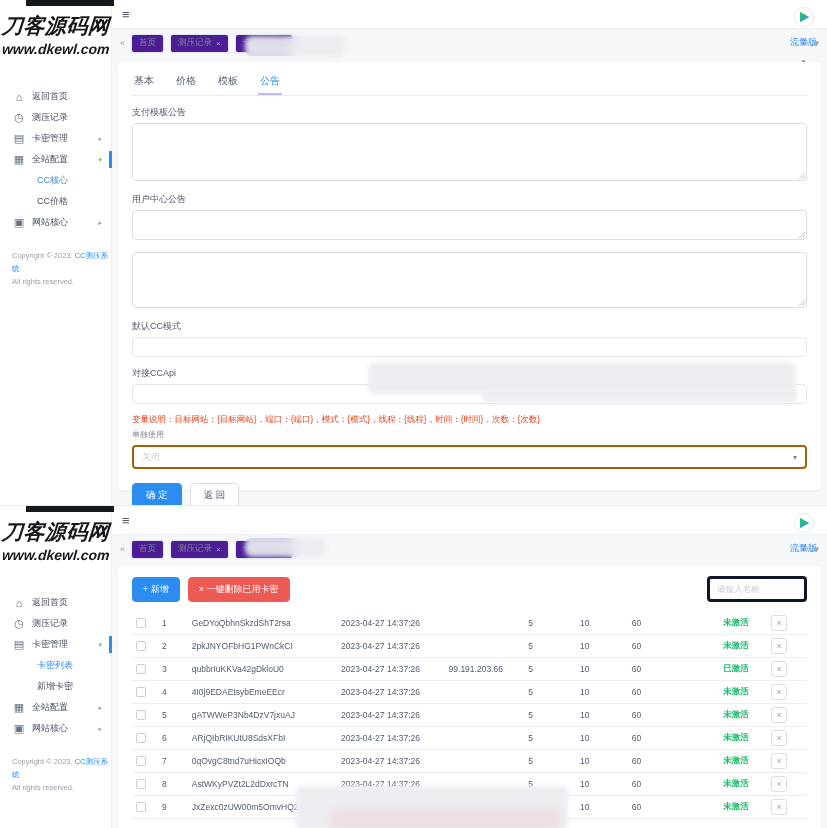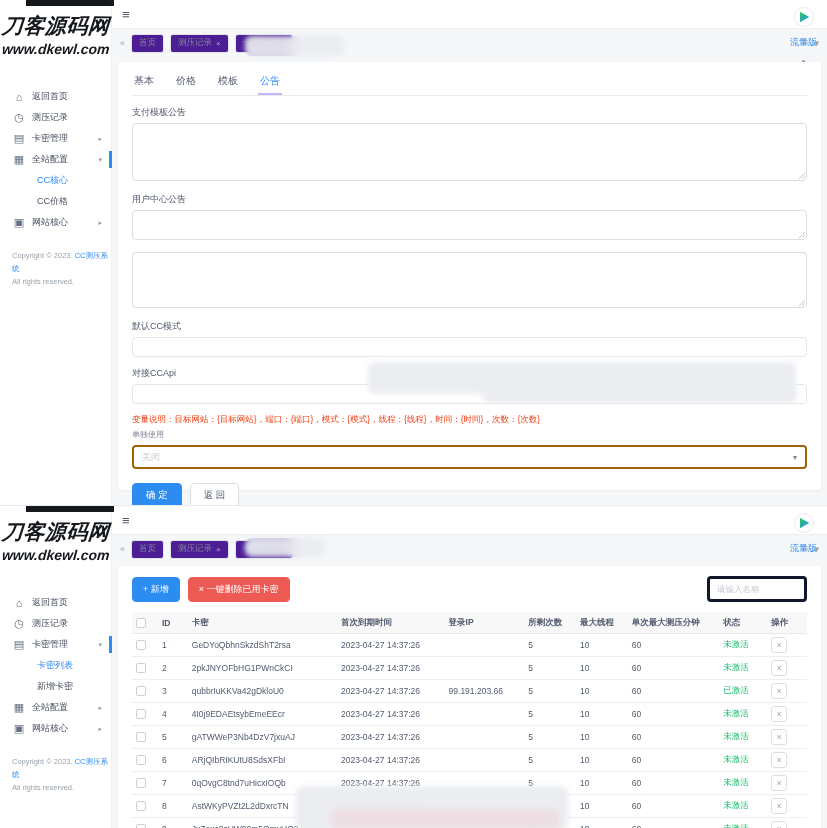--- a/index.html
+++ b/index.html
@@ -70,21 +70,21 @@
 
   
   .toolbar{display:flex;align-items:center;gap:8px;margin-bottom:10px;}
   .search{margin-left:auto;width:100px;height:22px;border:3px solid #0f172a;border-radius:4px;outline:none;font-size:8.5px;padding:10px 7px;color:#515a6e;}
   .search::placeholder{color:#c5c8ce;}
   .tr{display:flex;align-items:center;height:23px;border-bottom:1px solid #eceef2;padding:0 4px;font-size:8.5px;color:#515a6e;}
   .tr.th{background:#f8f8f9;font-weight:bold;height:22px;border-bottom:1px solid #e8eaec;color:#515a6e;}
   .td{display:flex;align-items:center;overflow:hidden;white-space:nowrap;padding-right:4px;}
   .c0{width:26px}.c1{width:30px}.c2{width:150px}.c3{width:108px}.c4{width:80px}.c5{width:52px}.c6{width:52px}.c7{width:92px}.c8{width:48px}.c9{width:32px}
   .cb{width:10px;height:10px;border:1px solid #ccd0d6;border-radius:2px;background:#fff;cursor:pointer;}
-  .status{color:#19be6b;}
+  .status{color:#19be6b;font-weight:bold;}
   .abtn{width:16px;height:16px;border:1px solid #dcdee2;border-radius:3px;color:#a0a4ab;font-size:9px;line-height:13px;text-align:center;background:#fff;padding:0;}
 
   
   .blur{position:absolute;border-radius:7px;background:rgba(233,236,240,.92);filter:blur(2.5px);backdrop-filter:blur(4px);z-index:6;}
   .blur.pink{background:rgba(238,221,226,.88);}
 </style>
 </head>
 <body>
 
 <div class="stage">
@@ -313,34 +313,20 @@
         <span class="tgi">▾</span>
       </div>
 
       <div class="card">
         <div class="toolbar">
           <button class="btn-pri sm">+ 新增</button>
           <button class="btn-dan sm">× 一键删除已用卡密</button>
           <input class="search" placeholder="请输入名称" style="">
         </div>
         <div id="tbl">
-            <div class="tr th">
-              <div class="td c0">
-                <span class="cb"></span>
-              </div>
-              <div class="td c1">ID</div>
-              <div class="td c2">卡密</div>
-              <div class="td c3">首次到期时间</div>
-              <div class="td c4">登录IP</div>
-              <div class="td c5">所剩次数</div>
-              <div class="td c6">最大线程</div>
-              <div class="td c7">单次最大测压分钟</div>
-              <div class="td c8">状态</div>
-              <div class="td c9">操作</div>
-            </div>
             <div class="tr">
               <div class="td c0">
                 <span class="cb"></span>
               </div>
               <div class="td c1">1</div>
               <div class="td c2">GeDYoQbhnSkzdShT2rsa</div>
               <div class="td c3">2023-04-27 14:37:26</div>
               <div class="td c4"></div>
               <div class="td c5">5</div>
               <div class="td c6">10</div>

